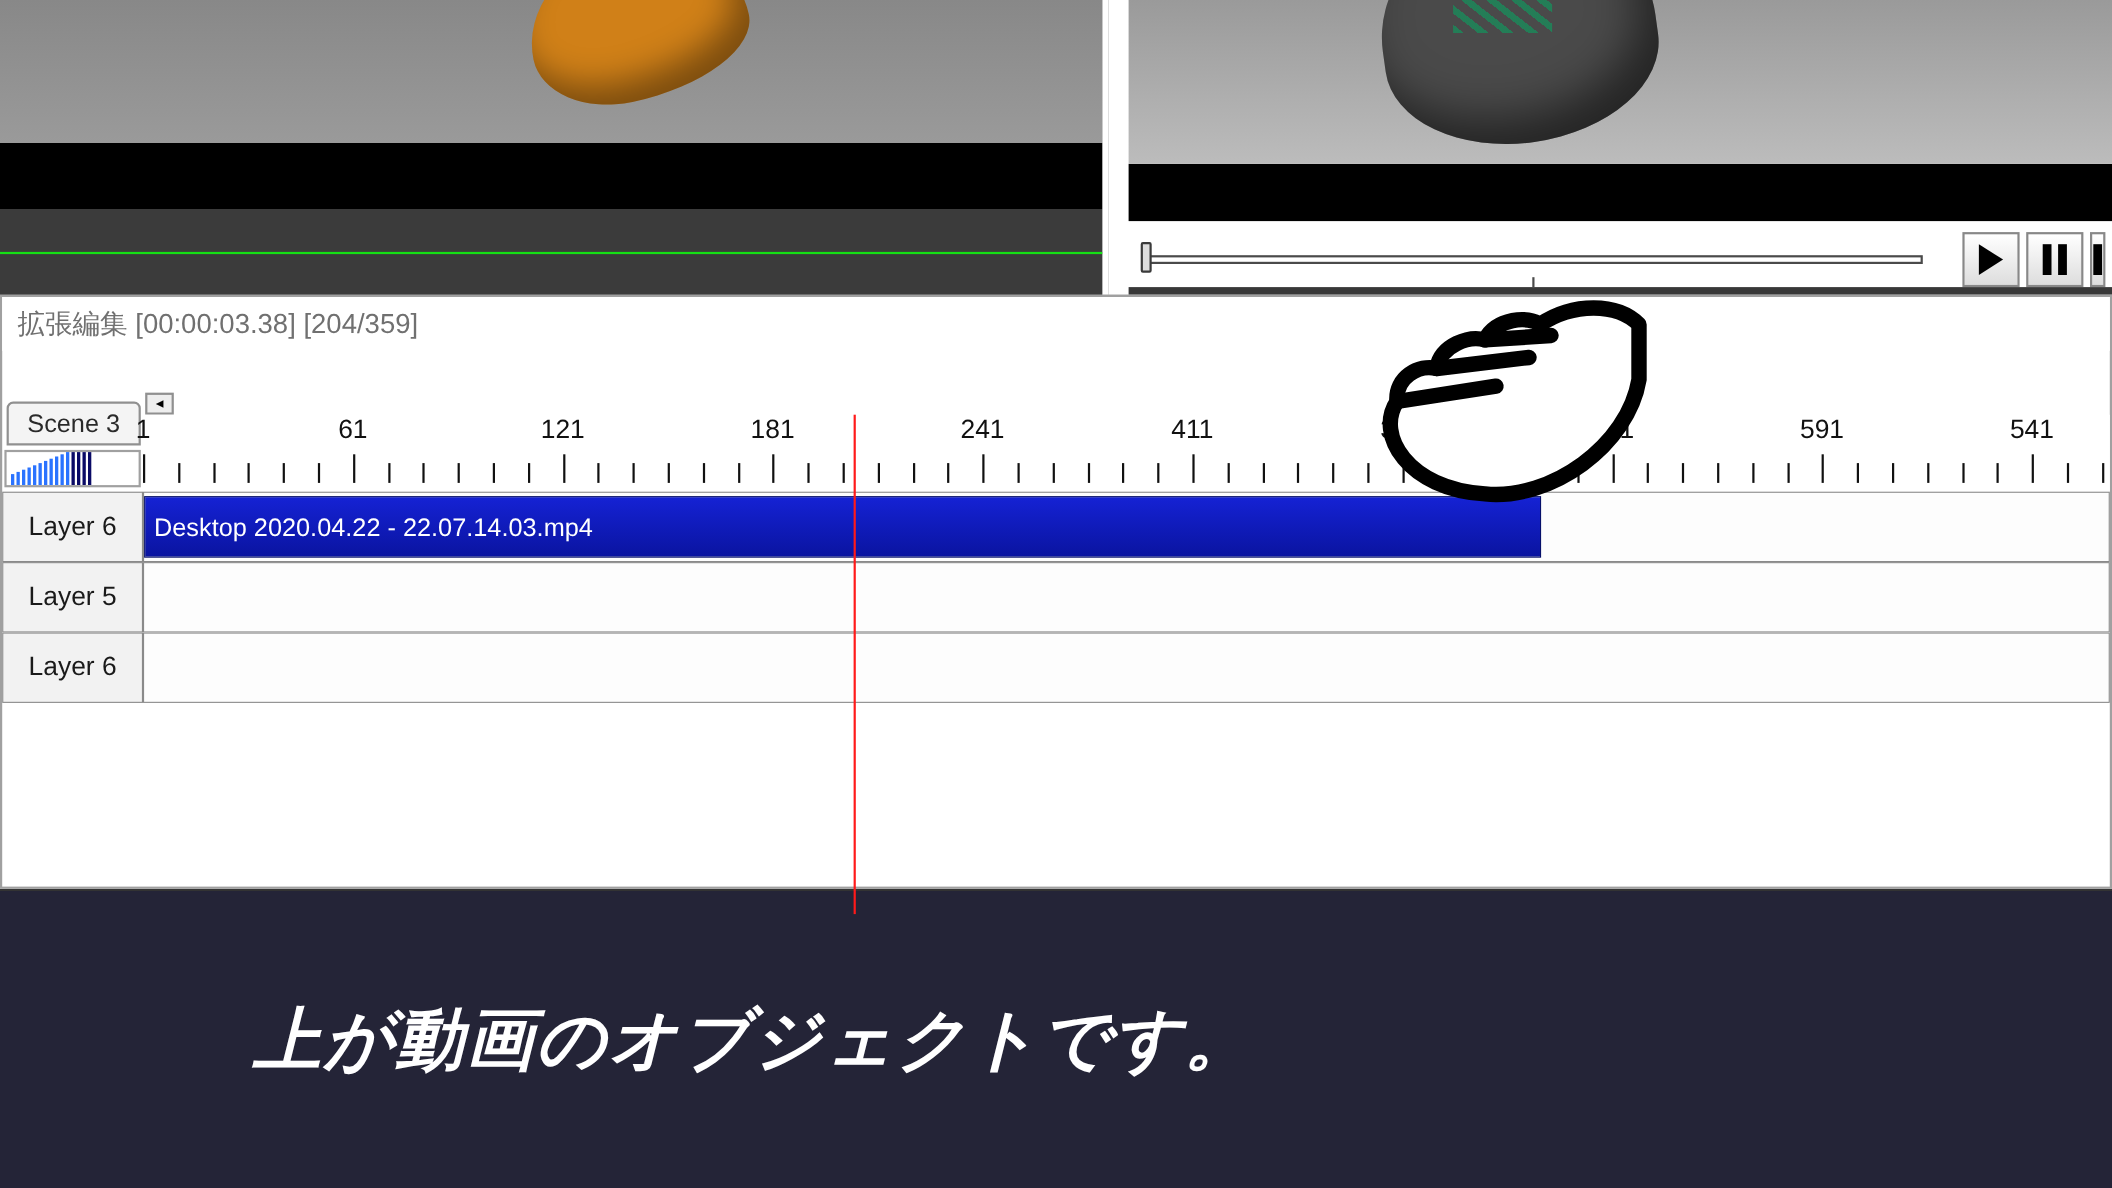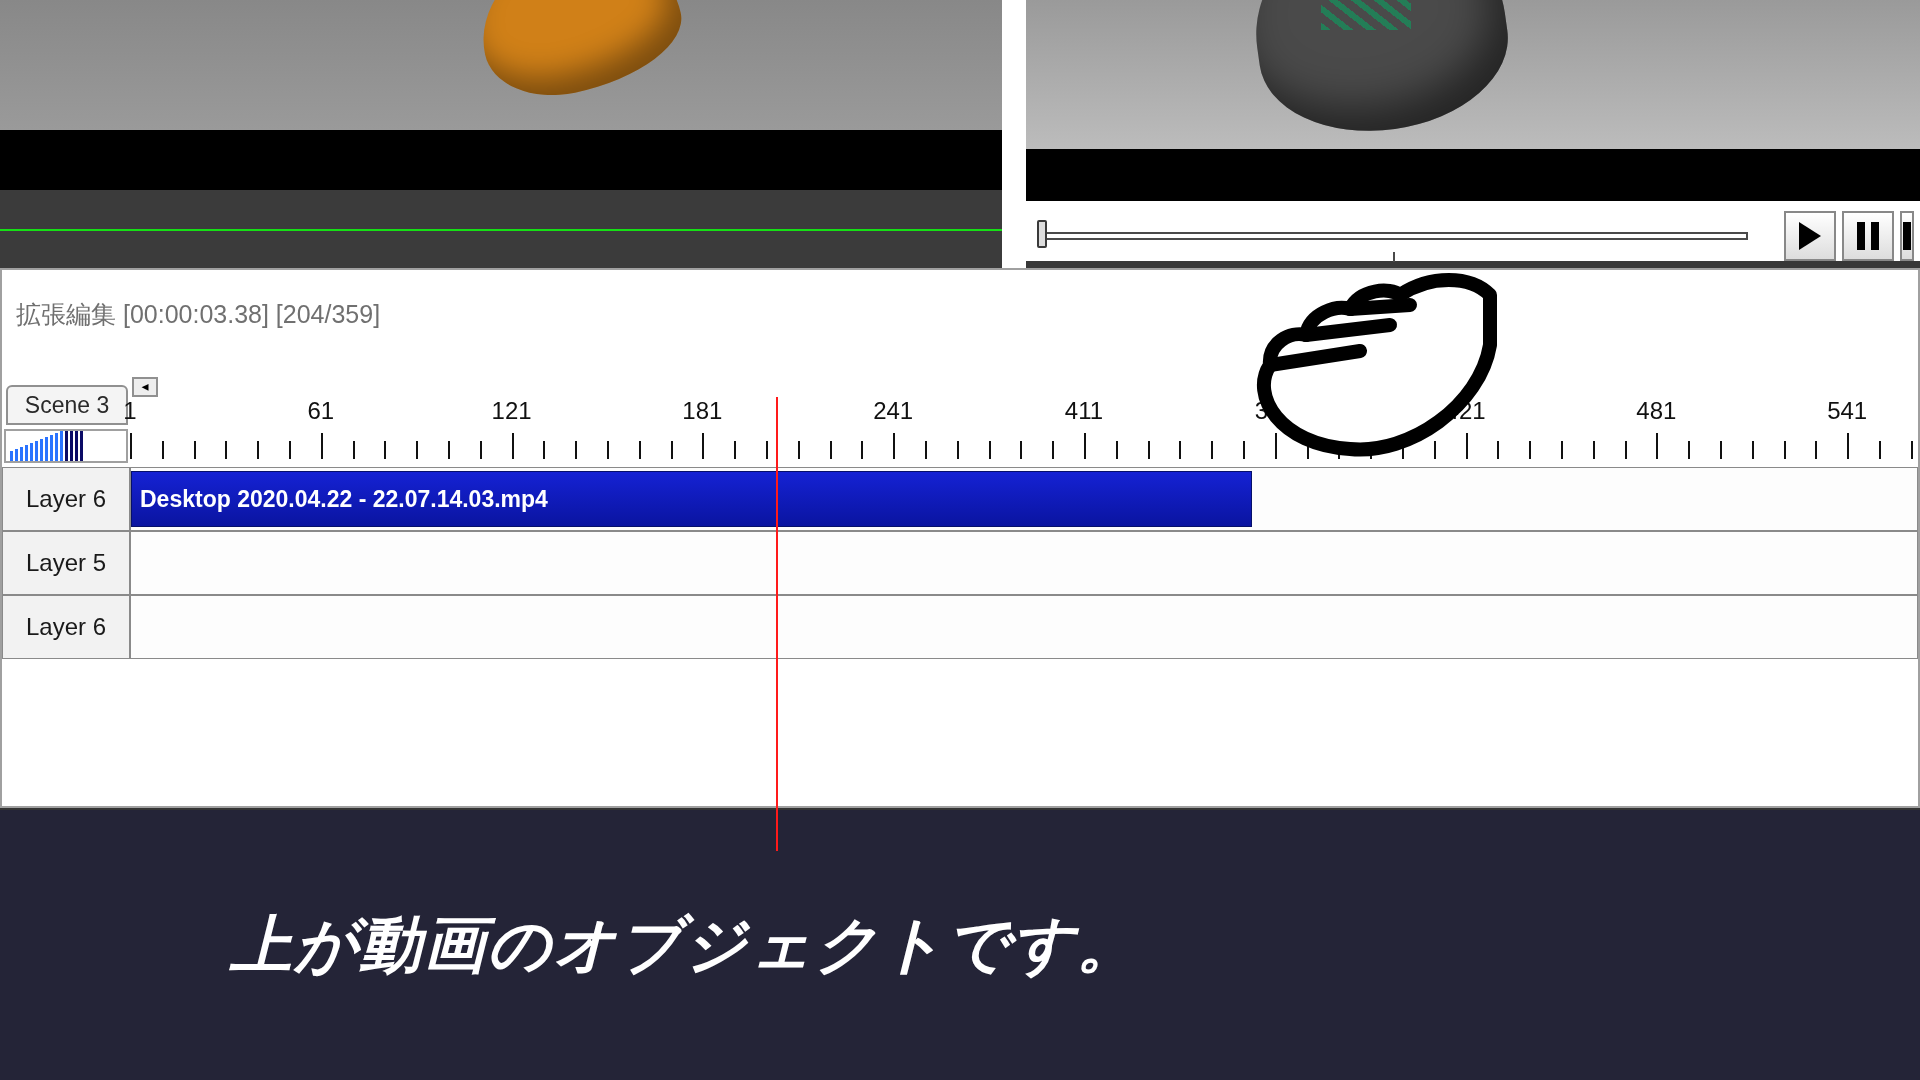--- a/index.html
+++ b/index.html
@@ -35,21 +35,21 @@
             margin-left:6px; display:flex; align-items:center; justify-content:center; cursor:pointer;}
   .tri-play { width:0; height:0; border-left:22px solid #000; border-top:14px solid transparent; border-bottom:14px solid transparent;}
   .bars-pause { display:flex; gap:6px;}
   .bars-pause span{ width:8px; height:28px; background:#000;}
   .extra-btn{ width:14px; padding:0;}
   .extra-btn span{ width:8px; height:28px; background:#000;}
   .dark-strip { height:8px; background:#383838; margin-left:18px;}
 
   
   .timeline-window { background:#ffffff; border:2px solid #a0a0a0; margin:0; height:540px; position:relative;}
-  .tl-titlebar { padding:8px 14px; font-size:25px; color:#707070; background:#ffffff;margin-top:20px;}
+  .tl-titlebar { padding:8px 14px; font-size:25px; color:#707070; background:#ffffff;}
   .tl-area { position:relative; }
 
   .scene-tab { position:absolute; left:4px; top:46px; width:122px; height:40px;
                border:2px solid #909090; background:#f4f4f4; display:flex; align-items:center; justify-content:center;
                font-size:23px; color:#2a2a2a; border-top-left-radius:6px; border-top-right-radius:6px; cursor:pointer;}
   .scroll-left-btn { position:absolute; left:130px; top:38px; width:26px; height:20px;
                border:2px solid #909090; background:#eee; font-size:14px; line-height:14px; text-align:center; cursor:pointer;}
 
   .zoom-widget { position:absolute; left:2px; top:90px; width:124px; height:34px;
                border:2px solid #a0a0a0; background:#fff; overflow:hidden; display:flex; align-items:center; padding:0 4px;}
@@ -215,29 +215,29 @@
           <div class="small-tick" style="left: 1780.8px;"></div>
         </div>
      <div class="tick-label" style="left: 0px;">1</div>
         <div class="tick-label" style="left: 190.8px;">61</div>
         <div class="tick-label" style="left: 381.6px;">121</div>
         <div class="tick-label" style="left: 572.4px;">181</div>
         <div class="tick-label" style="left: 763.2px;">241</div>
         <div class="tick-label" style="left: 954px;">411</div>
         <div class="tick-label" style="left: 1144.8px;">361</div>
         <div class="tick-label" style="left: 1335.6px;">421</div>
-        <div class="tick-label" style="left: 1526.4px;">481</div>
+        <div class="tick-label" style="left: 1526.4px;">591</div>
         <div class="tick-label" style="left: 1717.2px;">541</div>
       </div>
 
      <div class="layers-wrap" id="layers">
         <div class="layer-row">
           <div class="layer-head">Layer 6</div>
           <div class="layer-track">
-            <div class="clip" style="left: 0px; width: 1121px; font-weight: bold;">Desktop 2020.04.22 - 22.07.14.03.mp4</div>
+            <div class="clip" style="left: 0px; width: 1270px;">Desktop 2020.04.22 - 22.07.14.03.mp4</div>
           </div>
         </div>
         <div class="layer-row">
           <div class="layer-head">Layer 5</div>
           <div class="layer-track"></div>
         </div>
         <div class="layer-row">
           <div class="layer-head">Layer 6</div>
           <div class="layer-track"></div>
         </div>

